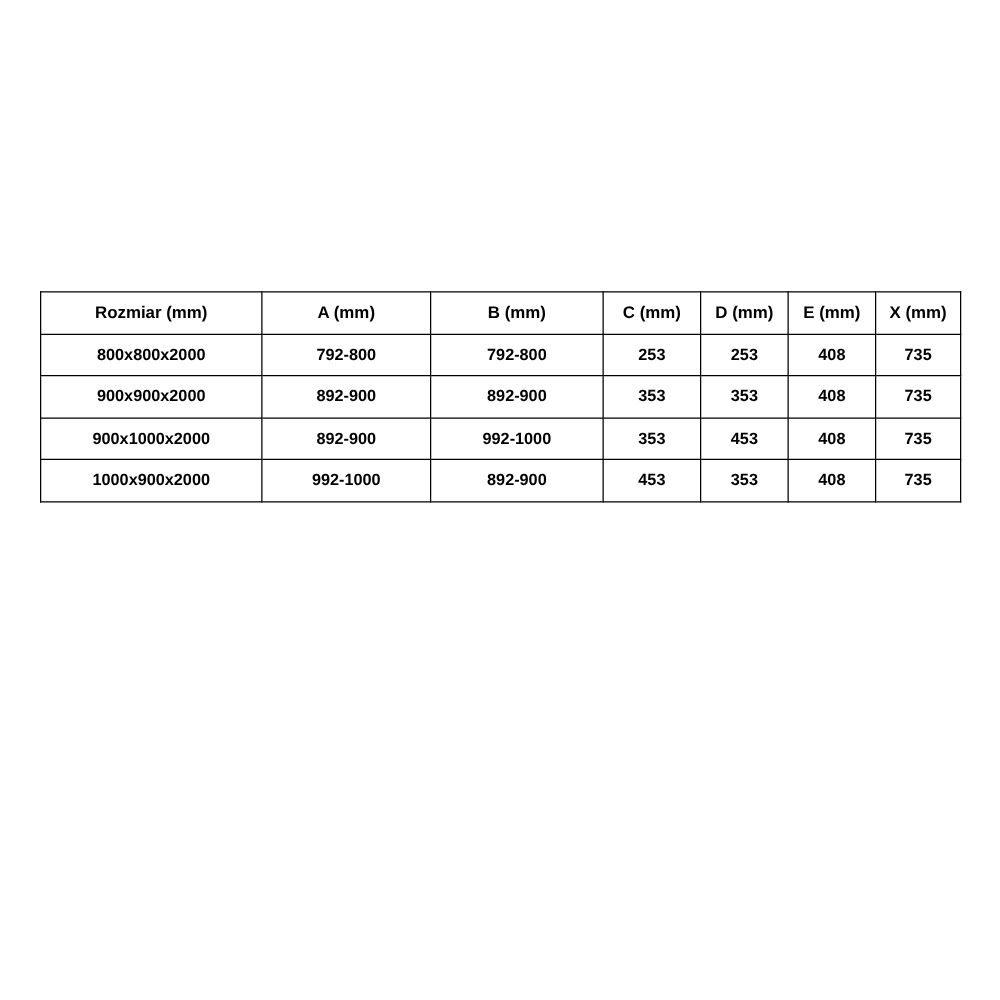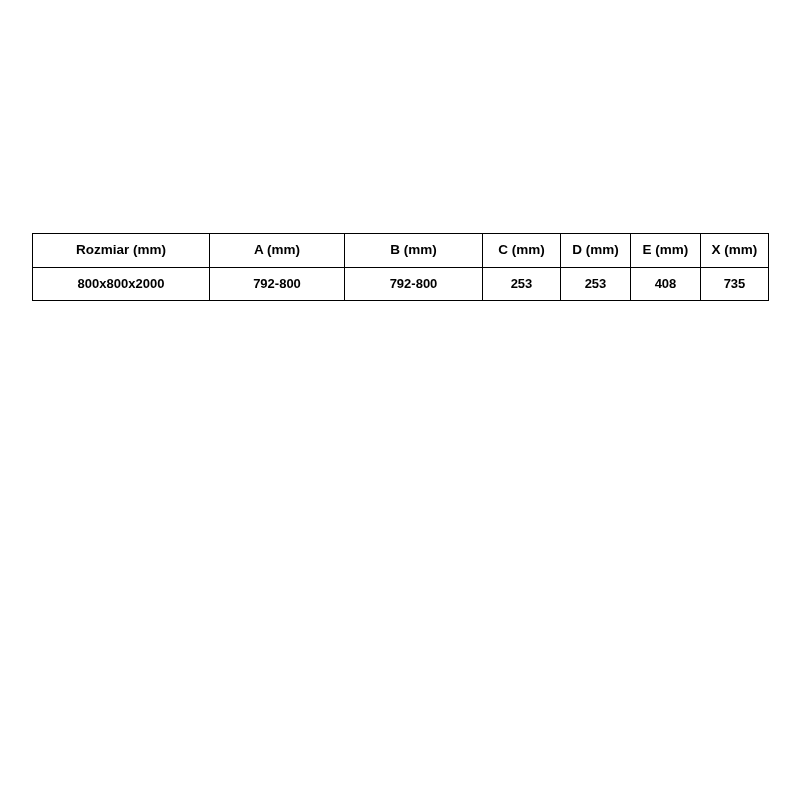--- a/index.html
+++ b/index.html
@@ -88,16 +88,43 @@
       <tbody>
         <tr>
           <td class="size-col">800x800x2000</td>
           <td>792-800</td>
           <td>792-800</td>
           <td>253</td>
           <td>253</td>
           <td>408</td>
           <td>735</td>
         </tr>
+        <tr>
+          <td class="size-col">900x900x2000</td>
+          <td>892-900</td>
+          <td>892-900</td>
+          <td>353</td>
+          <td>353</td>
+          <td>408</td>
+          <td>735</td>
+        </tr>
+        <tr>
+          <td class="size-col">900x1000x2000</td>
+          <td>892-900</td>
+          <td>992-1000</td>
+          <td>353</td>
+          <td>453</td>
+          <td>408</td>
+          <td>735</td>
+        </tr>
+        <tr>
+          <td class="size-col">1000x900x2000</td>
+          <td>992-1000</td>
+          <td>892-900</td>
+          <td>453</td>
+          <td>353</td>
+          <td>408</td>
+          <td>735</td>
+        </tr>
       </tbody>
     </table>
   </div>
 </div>
 
 </body></html>

